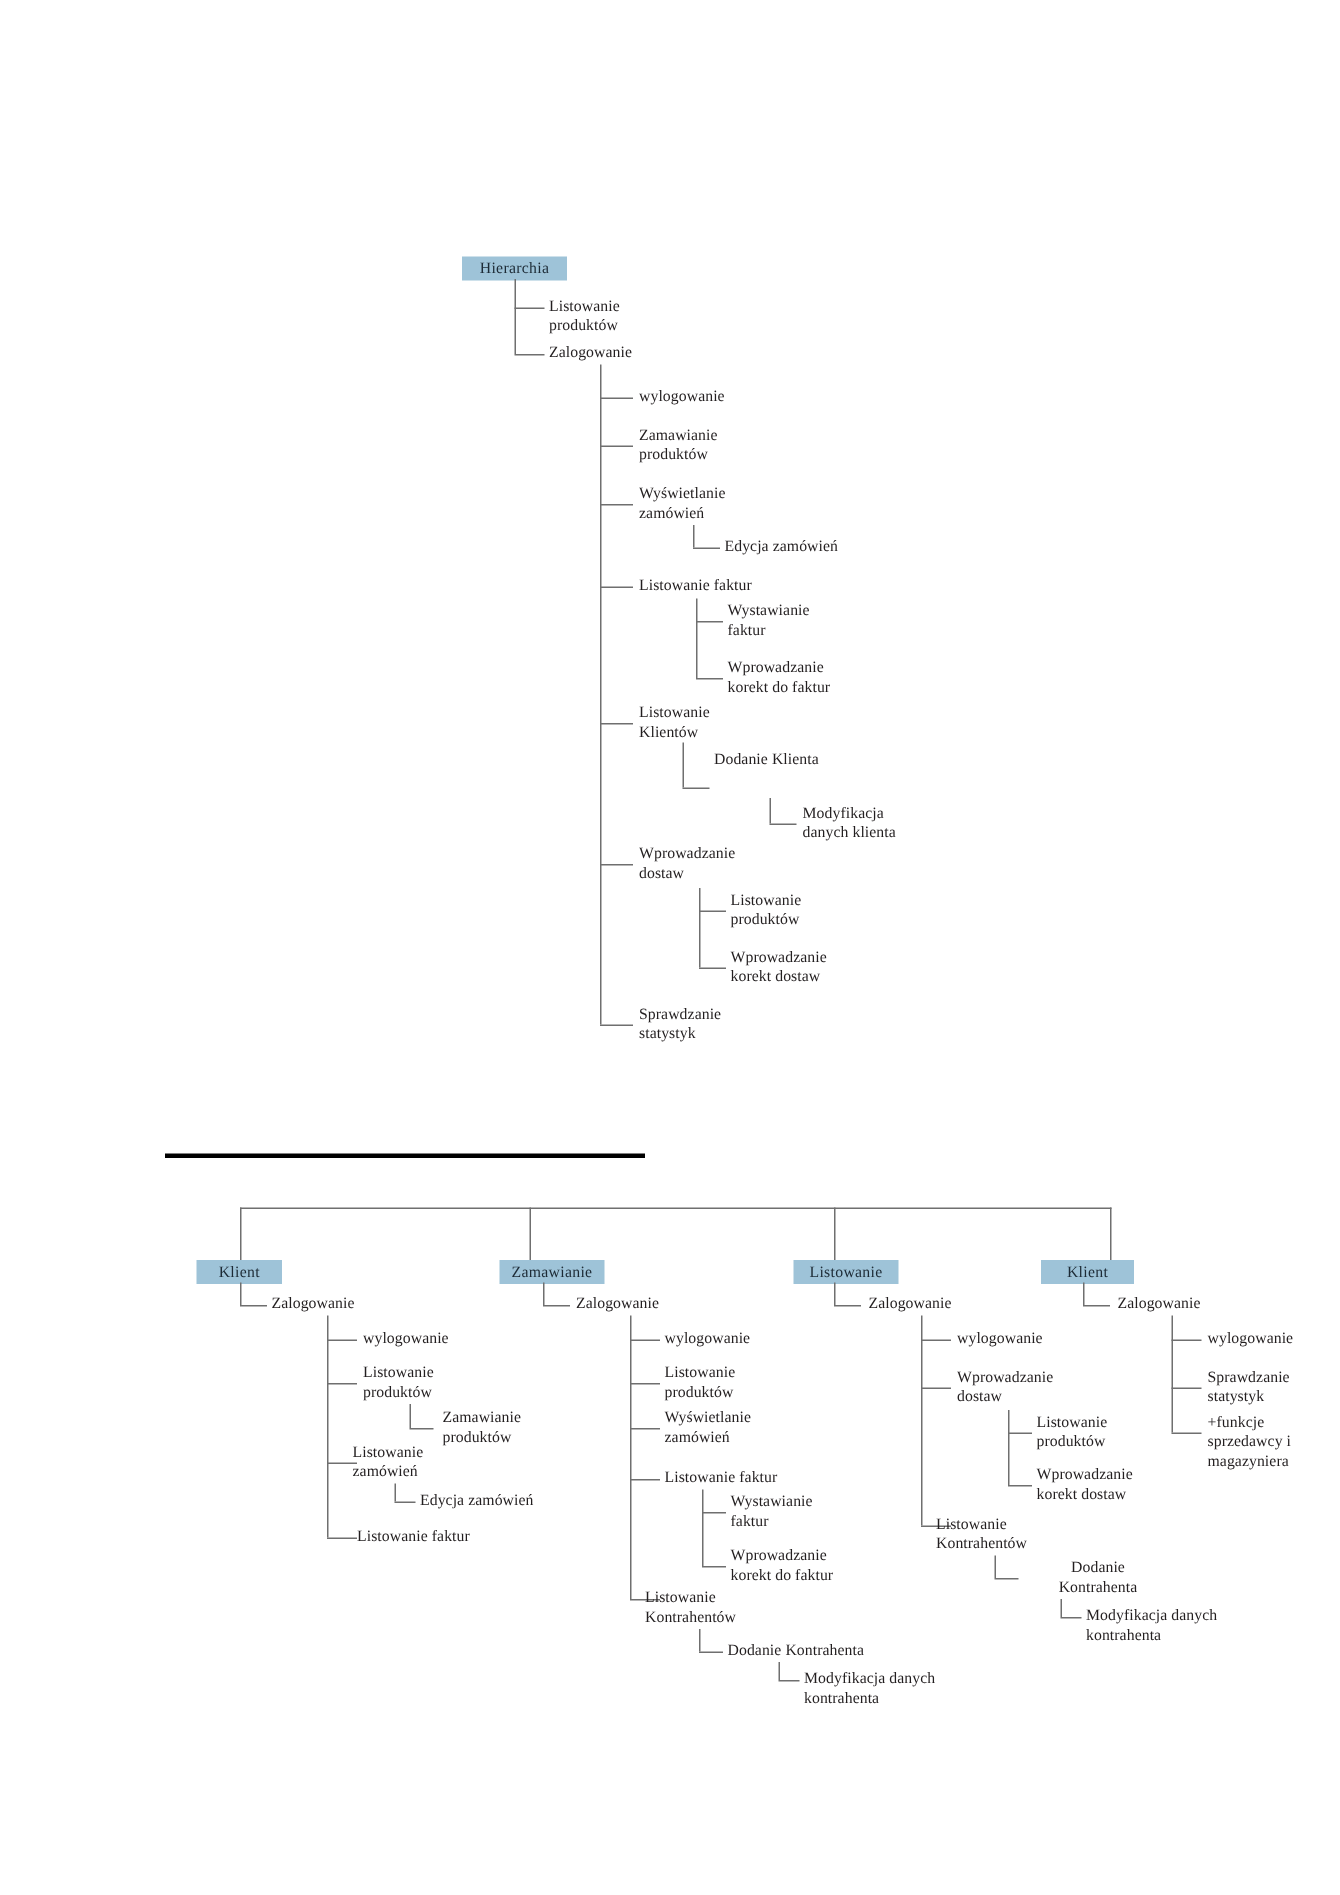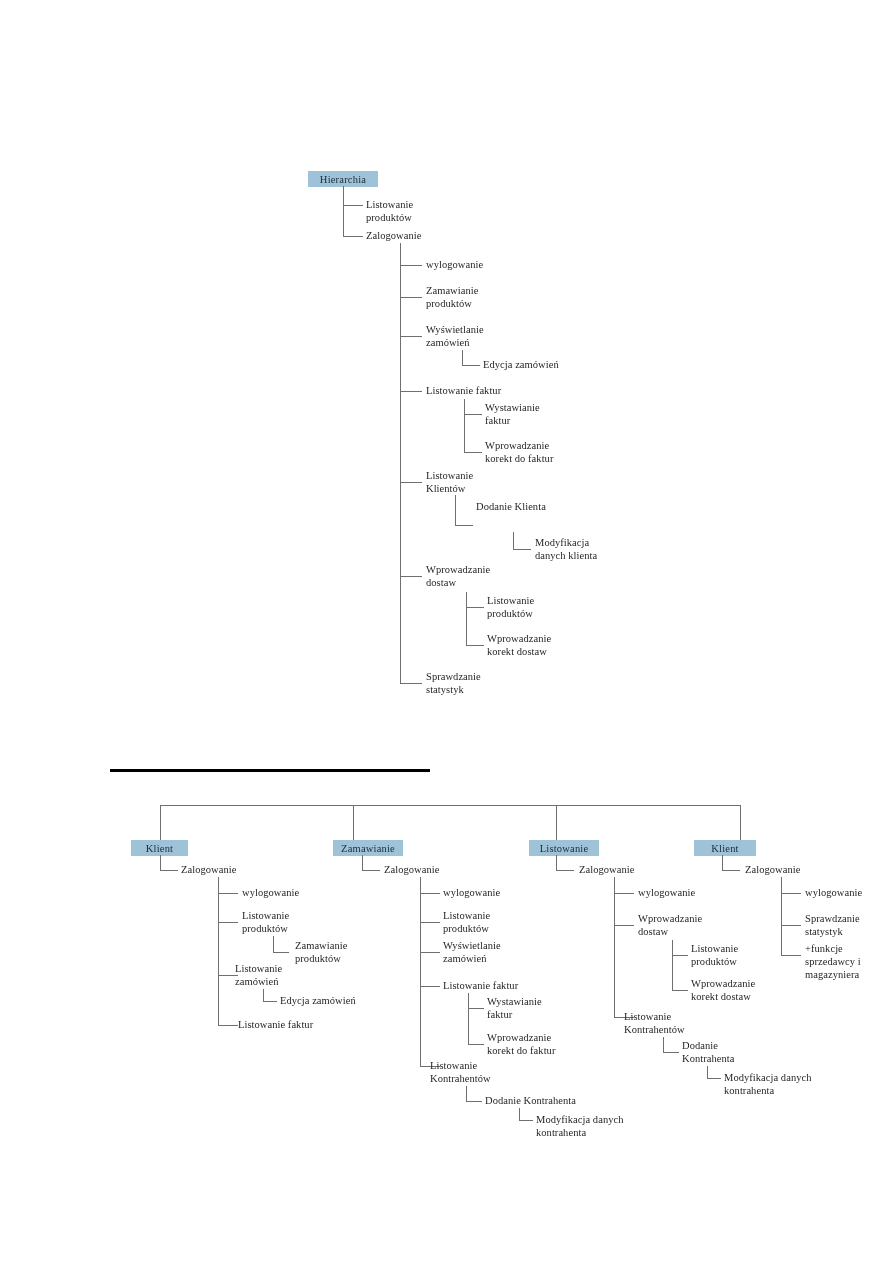--- a/index.html
+++ b/index.html
@@ -246,21 +246,21 @@
     <div class="hline" style="left:672px; top:990px; width:16px;"></div>
     <div class="node-label" style="left:691px; top:977px; width:110px;">Wprowadzanie
 korekt dostaw</div>
 
     <div class="hline" style="left:614px; top:1017px; width:20px;"></div>
     <div class="node-label" style="left:624px; top:1010px; width:110px;">Listowanie
 Kontrahentów</div>
 
     <div class="vline" style="left:663px; top:1037px; height:15px;"></div>
     <div class="hline" style="left:663px; top:1052px; width:16px;"></div>
-    <div class="node-label" style="left:682px; top:1039px; width:100px;">Dodanie
+    <div class="node-label" style="left:682px; top:1039px; width:100px;text-align:center;">Dodanie
 Kontrahenta</div>
 
     <div class="vline" style="left:707px; top:1066px; height:12px;"></div>
     <div class="hline" style="left:707px; top:1078px; width:14px;"></div>
     <div class="node-label" style="left:724px; top:1071px; width:120px;">Modyfikacja danych
 kontrahenta</div>
 
     <div class="box" style="left:694px; top:840px; width:62px; height:15px; padding-top:1px;">Klient</div>
 
     <div class="vline" style="left:722px; top:855px; height:15px;"></div>

